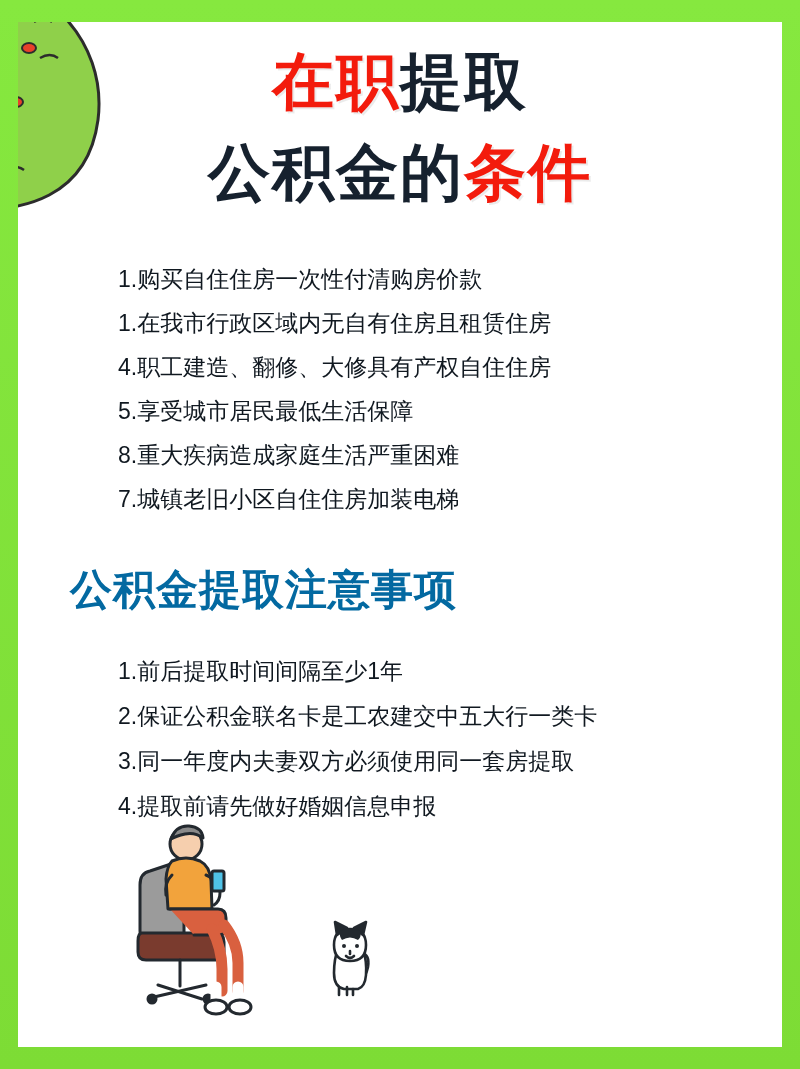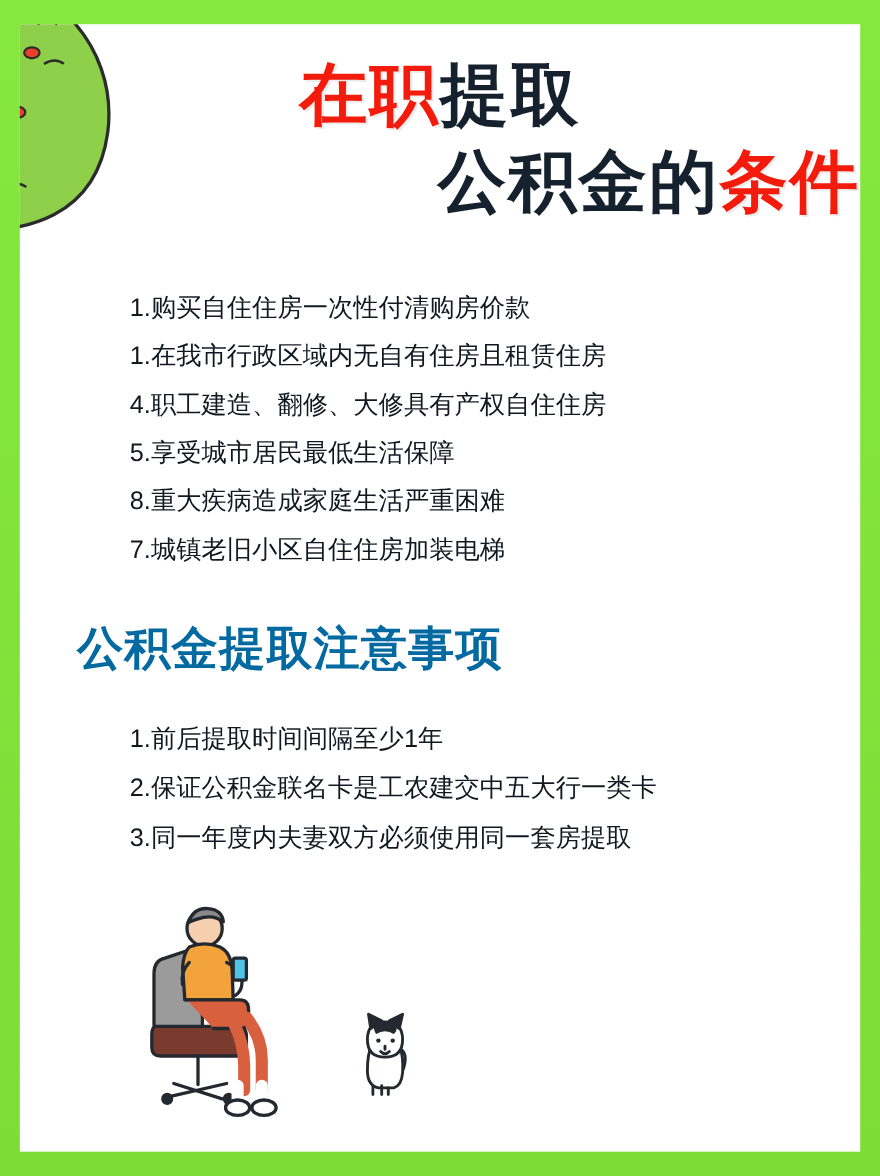--- a/index.html
+++ b/index.html
@@ -46,23 +46,24 @@
     left: 0;
     right: 0;
     top: 28px;
     text-align: center;
   }
   .title-line {
     font-weight: bold;
     letter-spacing: 2px;
     line-height: 1.18;
     white-space: nowrap;
+    font-family: Liberation Mono, monospace;
   }
   .title-line-1 { font-size: 62px; }
-  .title-line-2 { font-size: 62px; margin-top: 6px; text-align: right; }
+  .title-line-2 { font-size: 62px; margin-top: 18px; }
   .t-red {
     color: #f31b0c;
     text-shadow: 2px 2px 0 rgba(0,0,0,0.08);
   }
   .t-dark {
     color: #16212e;
   }
 
   
   .section-conditions {
@@ -152,20 +153,21 @@
       <div class="list-item">8.重大疾病造成家庭生活严重困难</div>
       <div class="list-item">7.城镇老旧小区自住住房加装电梯</div>
     </div>
 
     <div class="subtitle">公积金提取注意事项</div>
 
     <div class="section-notes">
       <div class="list-item">1.前后提取时间间隔至少1年</div>
       <div class="list-item">2.保证公积金联名卡是工农建交中五大行一类卡</div>
       <div class="list-item">3.同一年度内夫妻双方必须使用同一套房提取</div>
+      <div class="list-item">4.提取前请先做好婚姻信息申报</div>
     </div>
 
     <svg class="illustration" viewBox="0 0 360 220">
       <g fill="none" stroke="#23292f" stroke-width="3" stroke-linecap="round" stroke-linejoin="round">
 
         <path d="M22,62 q-10,2 -10,14 l0,46 q0,10 10,10 l34,0 l0,-70 q0,-8 -10,-8 z" fill="#9b9b9b" stroke="#23292f"></path>
 
         <path d="M14,124 l74,0 q8,0 8,9 l0,10 q0,8 -8,8 l-70,0 q-8,0 -8,-8 l0,-11 q0,-8 4,-8 z" fill="#7a3b2e"></path>
 
         <path d="M52,151 l0,26"></path>

